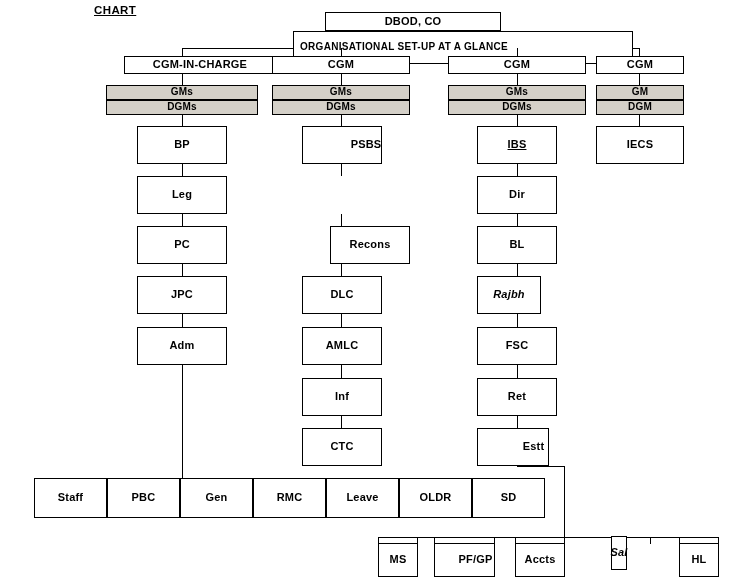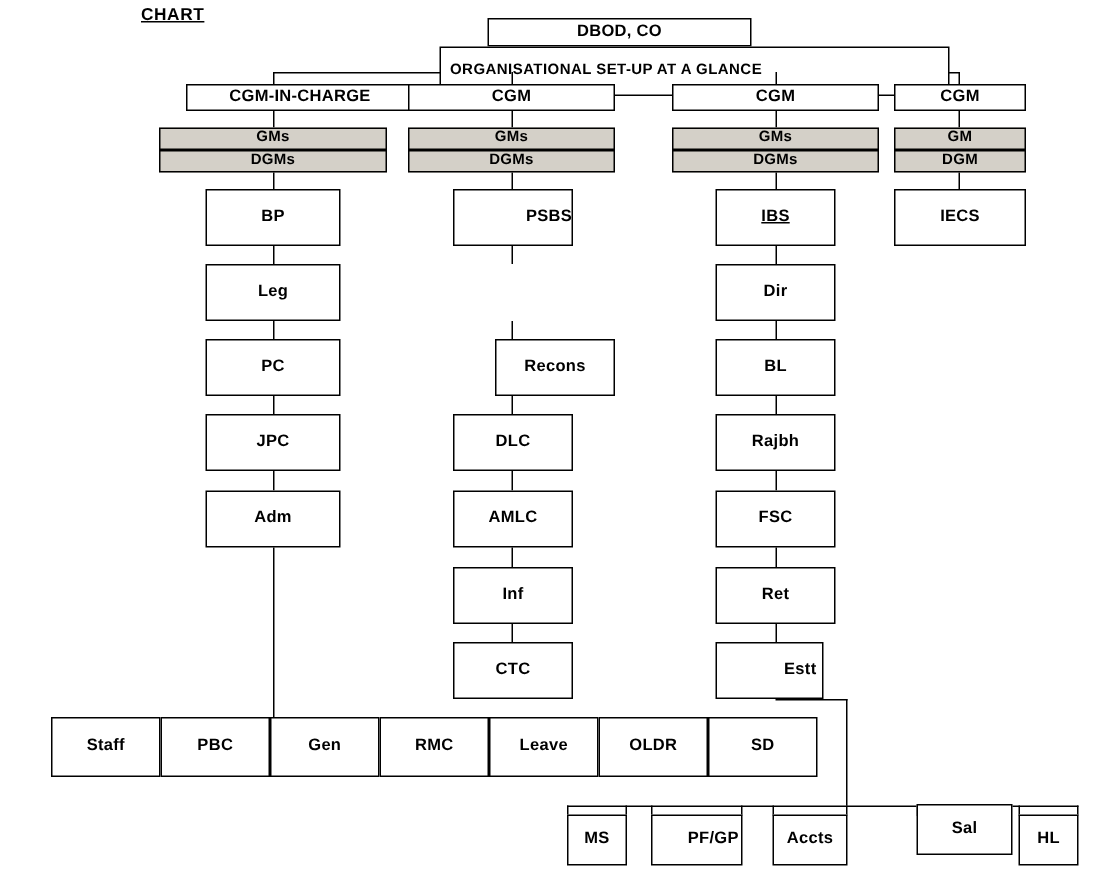--- a/index.html
+++ b/index.html
@@ -123,21 +123,21 @@
   <div class="node shaded small-caps" style="left:448px; top:85px; width:138px; height:15px;">GMs</div>
   <div class="node shaded small-caps" style="left:448px; top:100px; width:138px; height:15px;">DGMs</div>
   <div class="conn v" style="left:517px; top:115px; height:11px;"></div>
 
   <div class="node" style="left:477px; top:126px; width:80px; height:38px;text-decoration:underline;">IBS</div>
   <div class="conn v" style="left:517px; top:164px; height:12px;"></div>
   <div class="node" style="left:477px; top:176px; width:80px; height:38px;">Dir</div>
   <div class="conn v" style="left:517px; top:214px; height:12px;"></div>
   <div class="node" style="left:477px; top:226px; width:80px; height:38px;">BL</div>
   <div class="conn v" style="left:517px; top:264px; height:12px;"></div>
-  <div class="node" style="left:477px; top:276px; width:80px; height:38px;">Rajbh</div>
+  <div class="node" style="left:477px; top:276px; width:64px; height:38px;font-style:italic;">Rajbh</div>
   <div class="conn v" style="left:517px; top:314px; height:13px;"></div>
   <div class="node" style="left:477px; top:327px; width:80px; height:38px;">FSC</div>
   <div class="conn v" style="left:517px; top:365px; height:13px;"></div>
   <div class="node" style="left:477px; top:378px; width:80px; height:38px;">Ret</div>
   <div class="conn v" style="left:517px; top:416px; height:12px;"></div>
   <div class="node" style="left:477px; top:428px; width:72px; height:38px;padding-left:41px;">Estt</div>
 
   <div class="conn h" style="left:517px; top:466px; width:48px;"></div>
   <div class="conn v" style="left:564px; top:466px; height:71px;"></div>
 
@@ -165,19 +165,19 @@
   <div class="conn v" style="left:434px; top:537px; height:7px;"></div>
   <div class="conn v" style="left:494px; top:537px; height:7px;"></div>
   <div class="node" style="left:434px; top:543px; width:61px; height:34px;padding-left:22px;">PF/GP</div>
 
   <div class="conn v" style="left:515px; top:537px; height:7px;"></div>
   <div class="conn v" style="left:564px; top:537px; height:7px;"></div>
   <div class="node" style="left:515px; top:543px; width:50px; height:34px;">Accts</div>
 
   <div class="conn v" style="left:611px; top:537px; height:7px;"></div>
   <div class="conn v" style="left:650px; top:537px; height:7px;"></div>
-  <div class="node" style="left:611px; top:536px; width:64px; height:34px;">Sal</div>
+  <div class="node" style="left:611px; top:536px; width:16px; height:34px;font-style:italic;">Sal</div>
 
   <div class="conn v" style="left:679px; top:537px; height:7px;"></div>
   <div class="conn v" style="left:718px; top:537px; height:7px;"></div>
   <div class="node" style="left:679px; top:543px; width:40px; height:34px;">HL</div>
 
 </div>
 
 </body></html>

